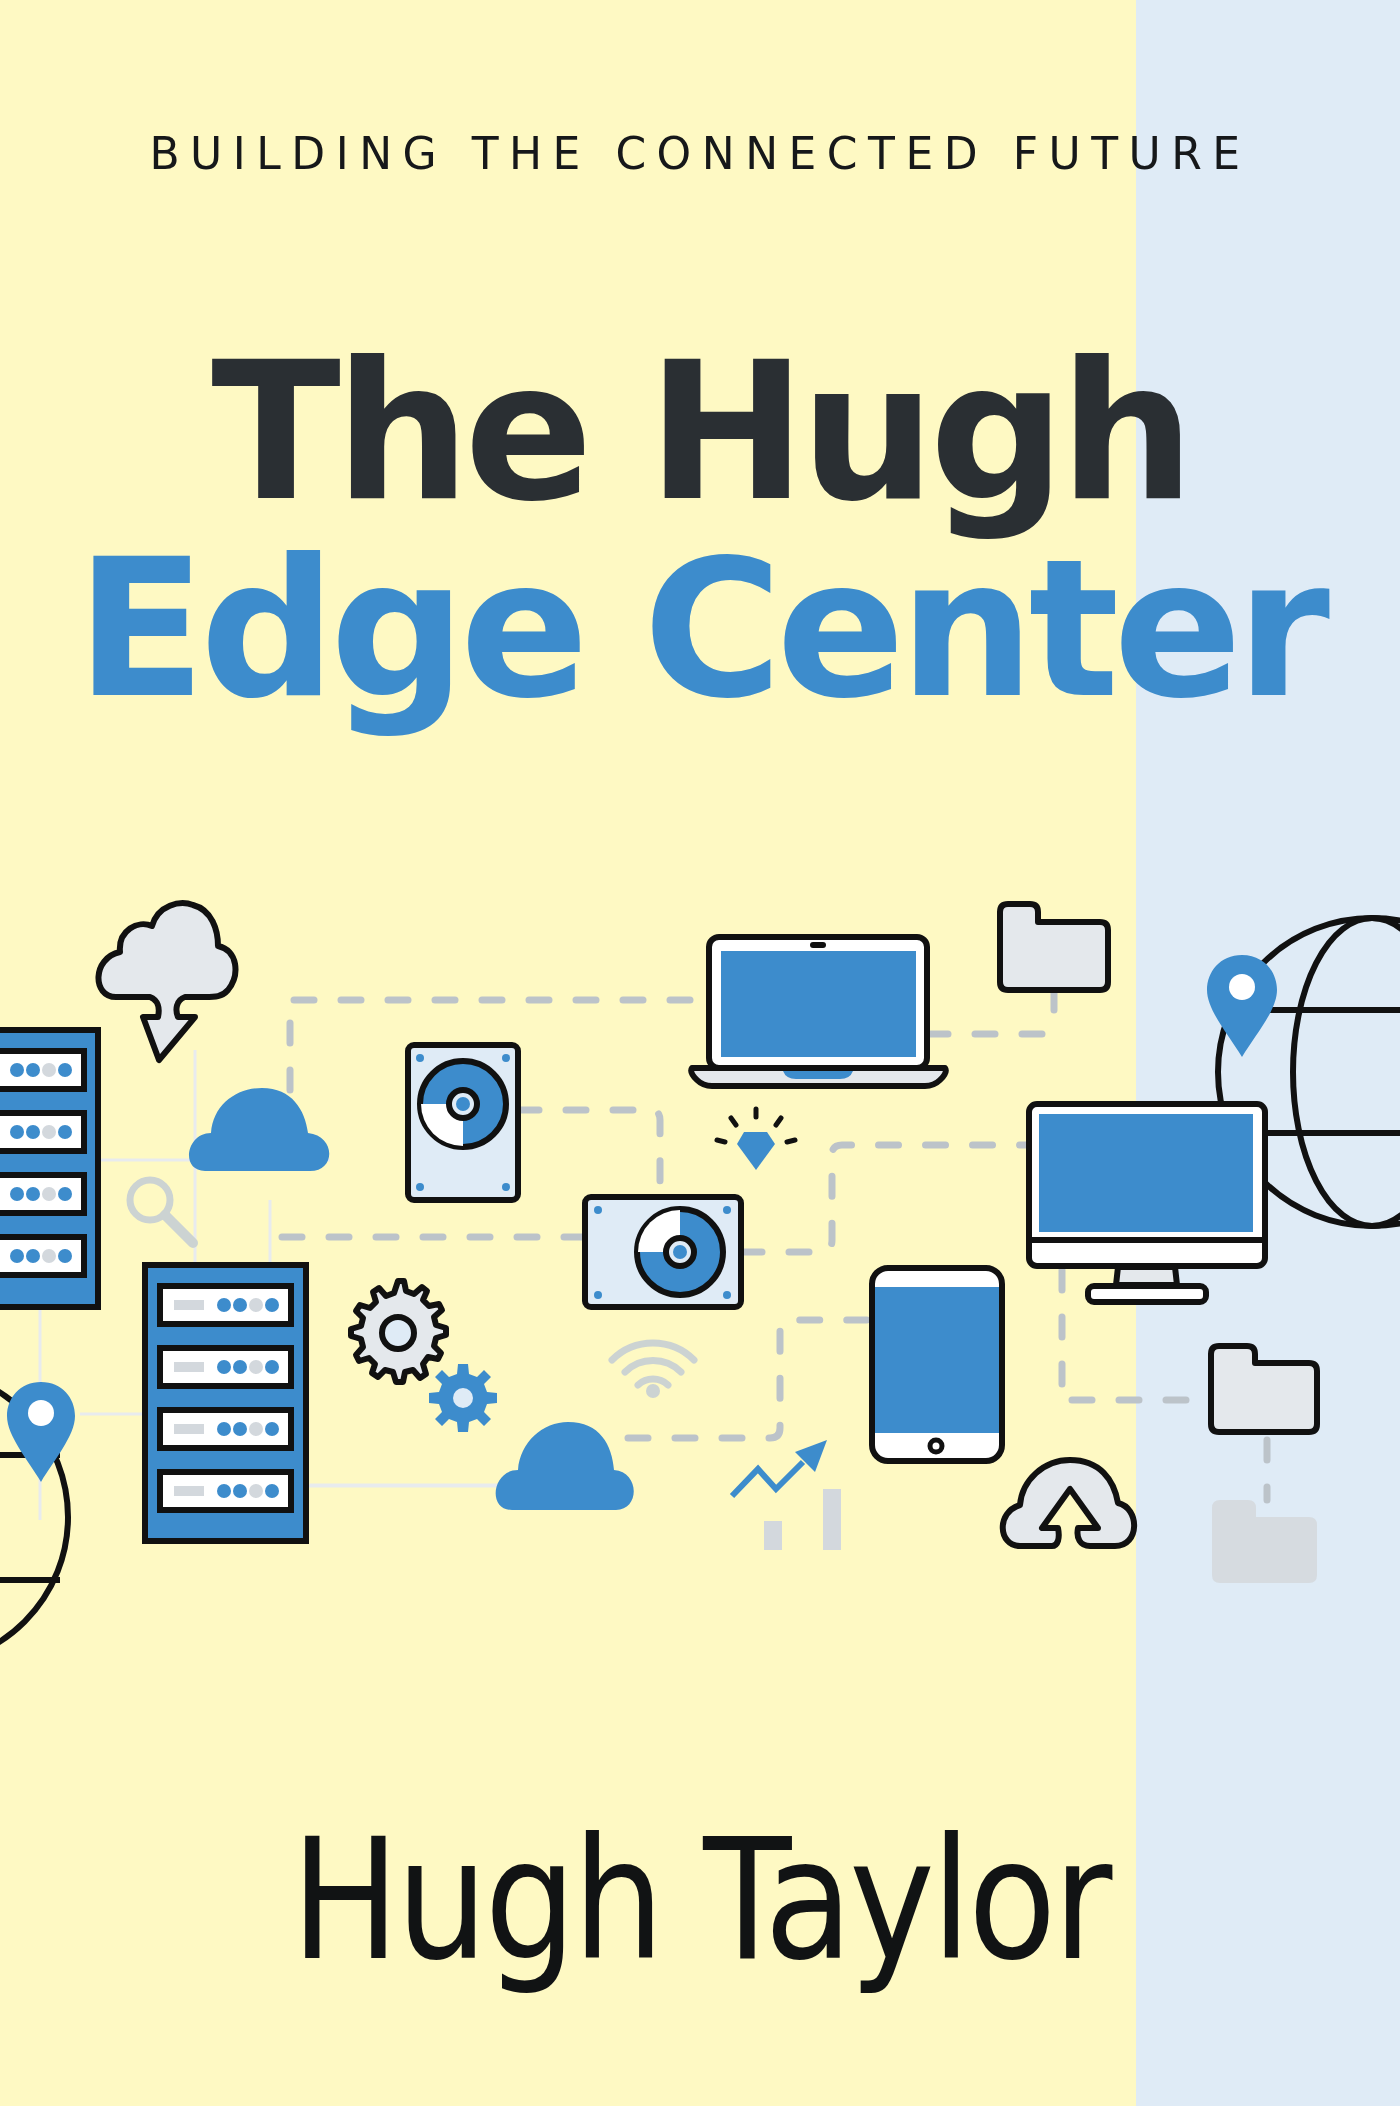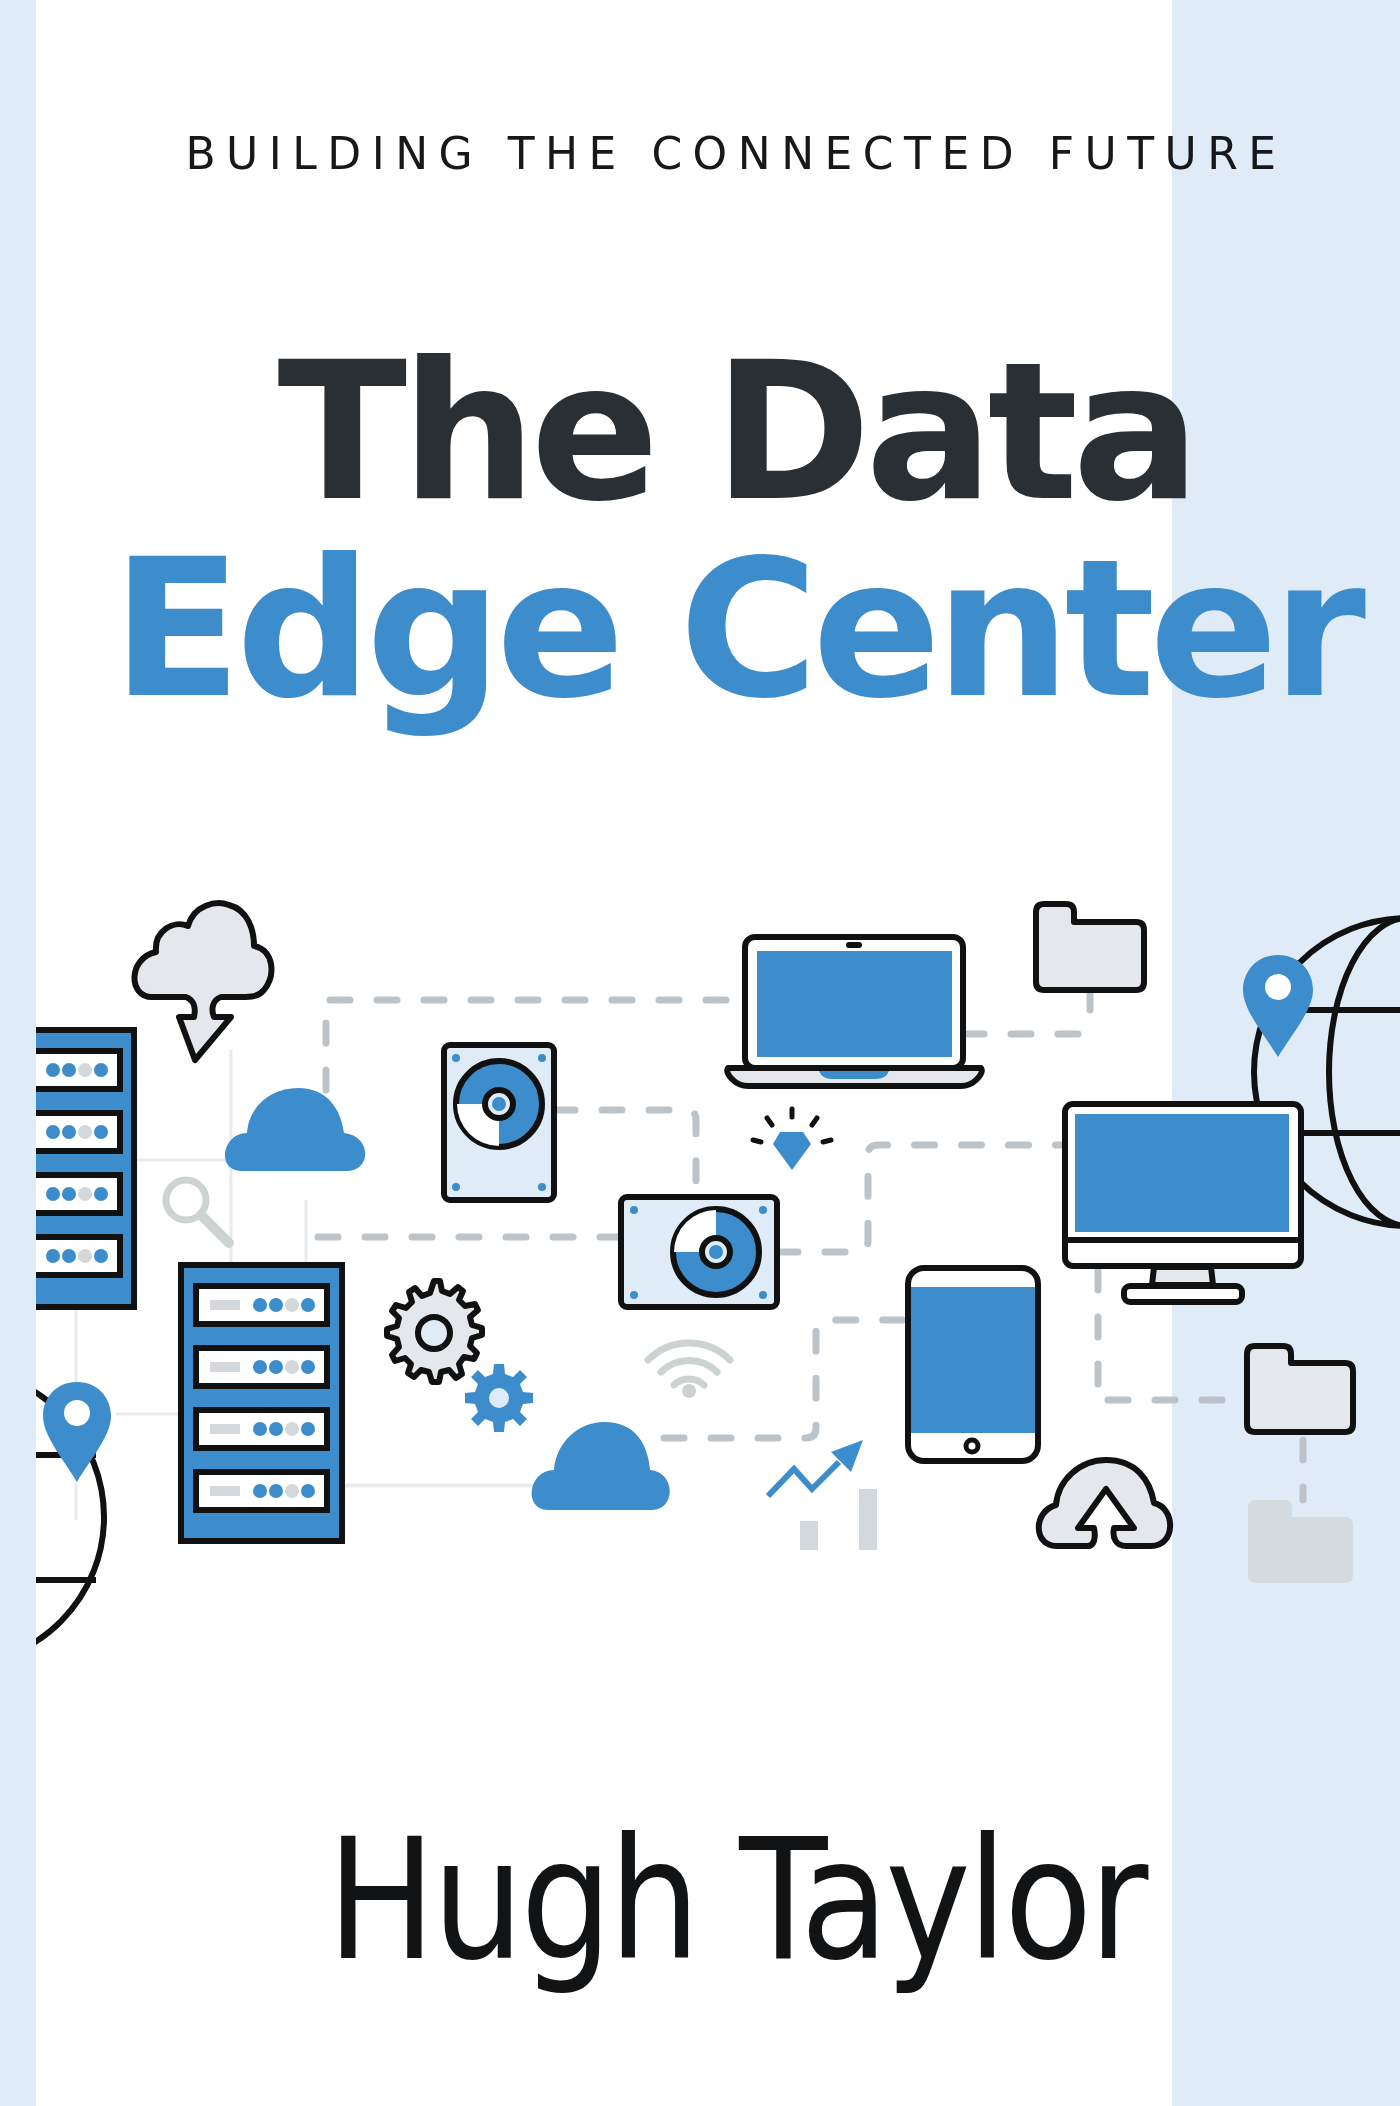--- a/index.html
+++ b/index.html
@@ -1,17 +1,17 @@
 <!DOCTYPE html>
 <html><head>
 <meta charset="utf-8">
 <style>
   html, body { margin: 0; padding: 0; }
   body { width: 1400px; height: 2106px; background: #dfebf6; overflow: hidden; position: relative; }
-  .cover { position: absolute; left: 0; top: 0; width: 1136px; height: 2106px; background: #ffffff; margin-left: 36px; }
+  .cover { position: absolute; left: 0; top: 0; width: 1136px; height: 2106px; background: #fef9c3; }
   .subtitle {
     position: absolute; left: 0; top: 124px; width: 1400px; text-align: center;
     font-family: "DejaVu Sans", sans-serif; font-weight: normal;
     font-size: 44px; letter-spacing: 10.5px; color: #16181a; line-height: 60px;
   }
   .title-line {
     position: absolute; left: 0; width: 1400px; text-align: center;
     font-family: "DejaVu Sans", sans-serif; font-weight: bold;
     font-size: 190px; letter-spacing: -6px; line-height: 200px;
   }
@@ -24,21 +24,21 @@
     transform: scaleX(0.86); transform-origin: 700px 0;
   }
   svg.art { position: absolute; left: 0; top: 0; }
 </style>
 </head>
 <body>
 
 <div class="cover">
 
   <div class="subtitle">BUILDING THE CONNECTED FUTURE</div>
-  <div class="title-line title-1">The Data</div>
+  <div class="title-line title-1">The Hugh</div>
   <div class="title-line title-2">Edge Center</div>
 
   <svg class="art" width="1400" height="2106" viewBox="0 0 1400 2106">
     <defs>
       <g id="slotDots">
         <circle cx="0" cy="0" r="7" fill="#3d8ccc"></circle>
         <circle cx="16" cy="0" r="7" fill="#3d8ccc"></circle>
         <circle cx="32" cy="0" r="7" fill="#d3d8dd"></circle>
         <circle cx="48" cy="0" r="7" fill="#3d8ccc"></circle>
       </g>

